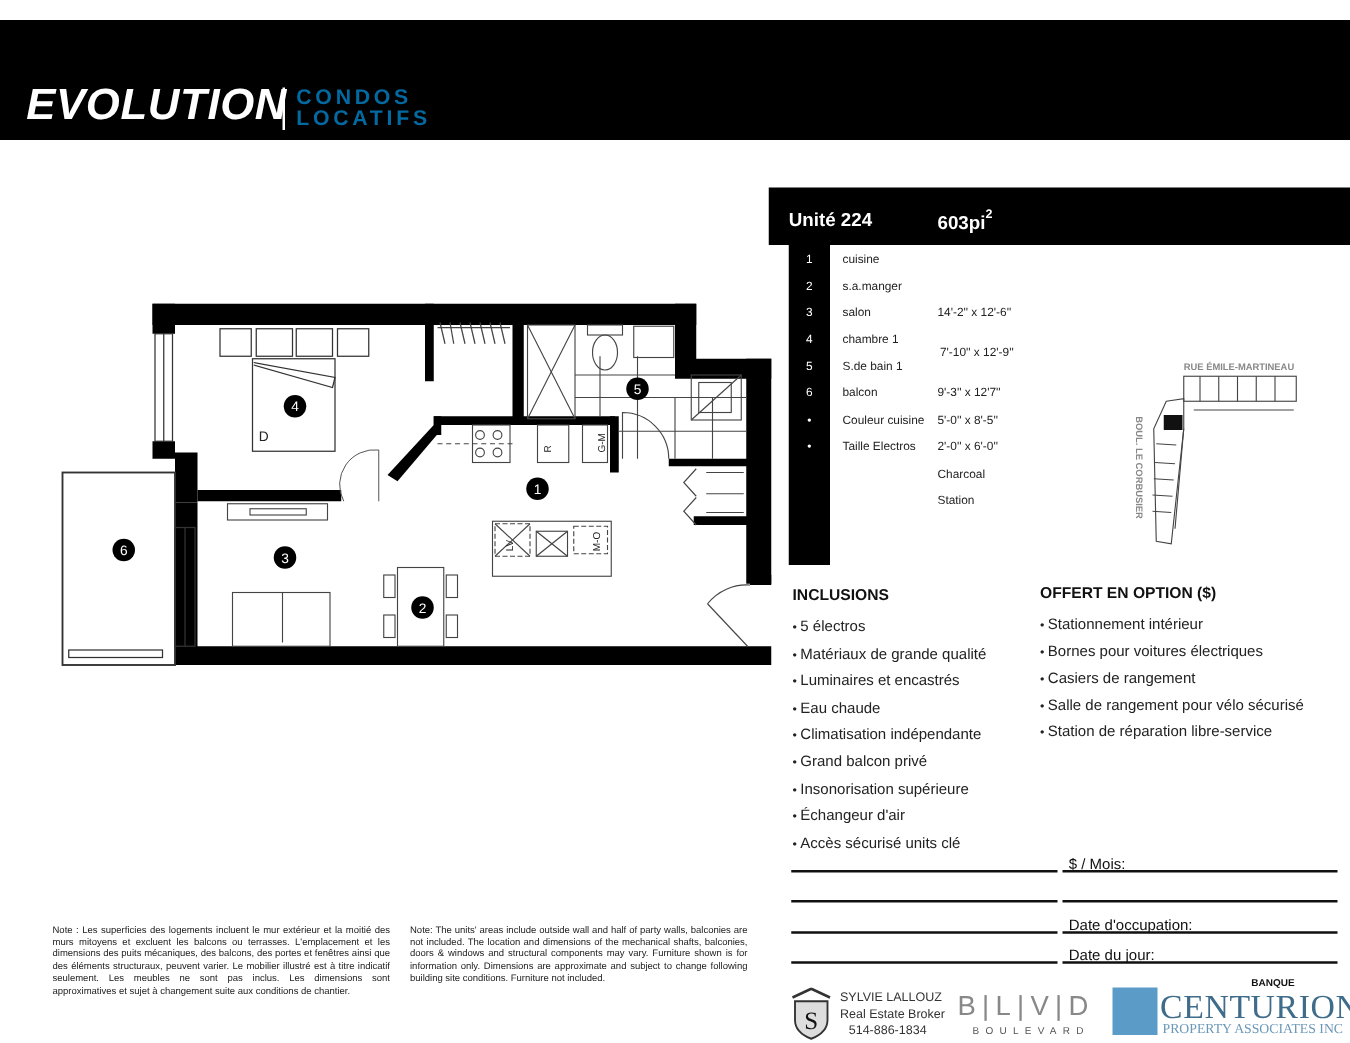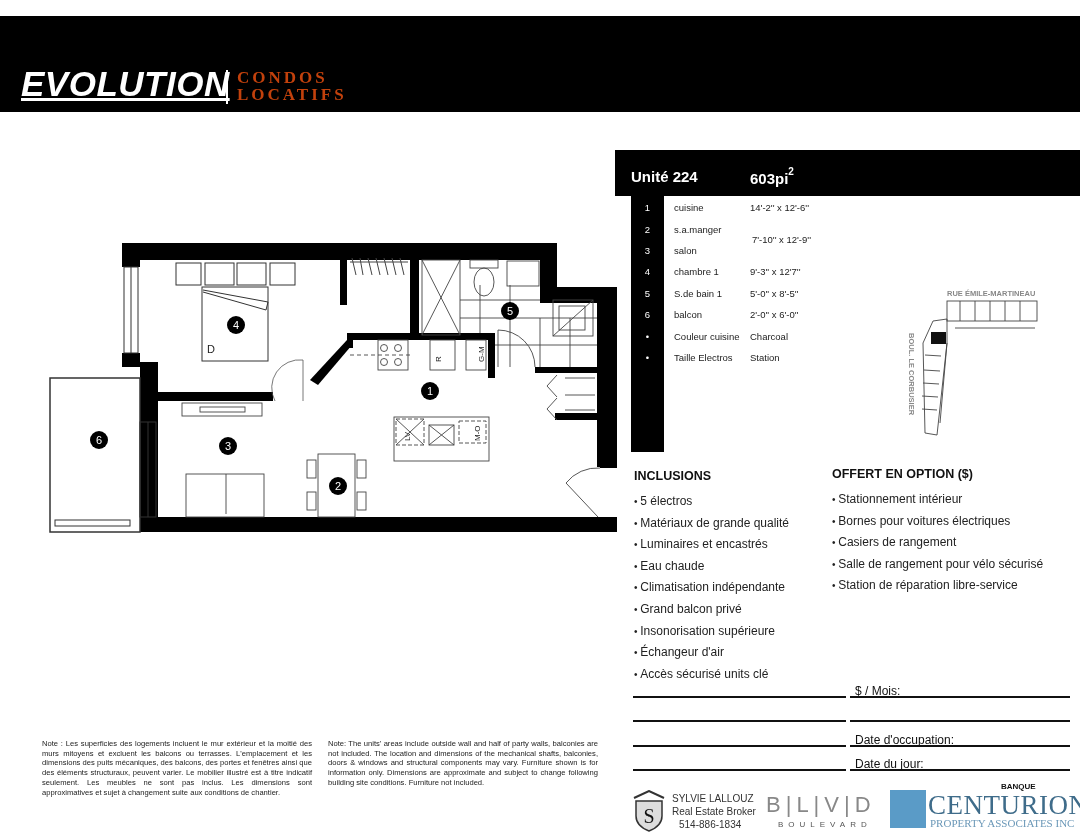--- a/index.html
+++ b/index.html
@@ -1,33 +1,33 @@
 <!DOCTYPE html>
 <html><head>
 <meta charset="utf-8">
 <style>
   * { box-sizing: border-box; margin: 0; padding: 0; }
   html, body { width: 1080px; height: 834px; background: #fff; overflow: hidden; }
   body { position: relative; font-family: "Liberation Sans", sans-serif; color: #111; }
 
   .header-bar { position: absolute; left: 0; top: 16px; width: 1080px; height: 96px; background: #000; }
-  .brand-name { position: absolute; left: 21px; top: 64px; font-size: 35px; font-weight: bold; font-style: italic; color: #fff; letter-spacing: 0.5px; font-family: "Liberation Sans", sans-serif; text-decoration: underline; }
+  .brand-name { position: absolute; left: 21px; top: 64px; font-size: 35px; font-weight: bold; font-style: italic; color: #fff; letter-spacing: 0.5px; font-family: "Liberation Sans", sans-serif; }
   .brand-divider { position: absolute; left: 226px; top: 70px; width: 2px; height: 34px; background: #fff; }
-  .brand-sub { position: absolute; left: 237px; top: 69px; color: #c2410c; font-size: 17px; font-weight: bold; letter-spacing: 3px; line-height: 17px; font-family: Liberation Serif, serif; }
+  .brand-sub { position: absolute; left: 237px; top: 69px; color: #0369a1; font-size: 17px; font-weight: bold; letter-spacing: 3px; line-height: 17px; font-family: Liberation Sans, sans-serif; }
 
   .unit-bar { position: absolute; left: 615px; top: 150px; width: 465px; height: 46px; background: #000; }
   .unit-title { position: absolute; left: 631px; top: 168px; color: #fff; font-size: 15px; font-weight: bold; }
   .unit-area { position: absolute; left: 750px; top: 169px; color: #fff; font-size: 15px; font-weight: bold; }
   .unit-area sup { font-size: 10px; position: relative; top: -3px; }
   .num-col { position: absolute; left: 631px; top: 196px; width: 33px; height: 256px; background: #000; }
 
   .spec-row { position: absolute; left: 631px; height: 14px; font-size: 9.5px; }
   .spec-num { position: absolute; left: 0; width: 33px; text-align: center; color: #fff; }
   .spec-label { position: absolute; left: 43px; color: #222; white-space: nowrap; }
-  .spec-value { position: absolute; left: 119px; color: #222; white-space: nowrap; }
+  .spec-value { position: absolute; left: 119px; color: #222; white-space: nowrap; margin-top: 43px; }
 
   .plan-svg { position: absolute; left: 0; top: 0; }
   .site-plan { position: absolute; left: 895px; top: 283px; }
 
   .section-title { position: absolute; font-size: 12.5px; font-weight: bold; color: #111; }
   .bullet-list { position: absolute; list-style: none; font-size: 12px; color: #222; }
   .bullet-list li { height: 21.6px; white-space: nowrap; }
   .bullet-list li::before { content: "• "; font-size: 10px; }
 
   .sign-line { position: absolute; height: 2px; background: #111; }

